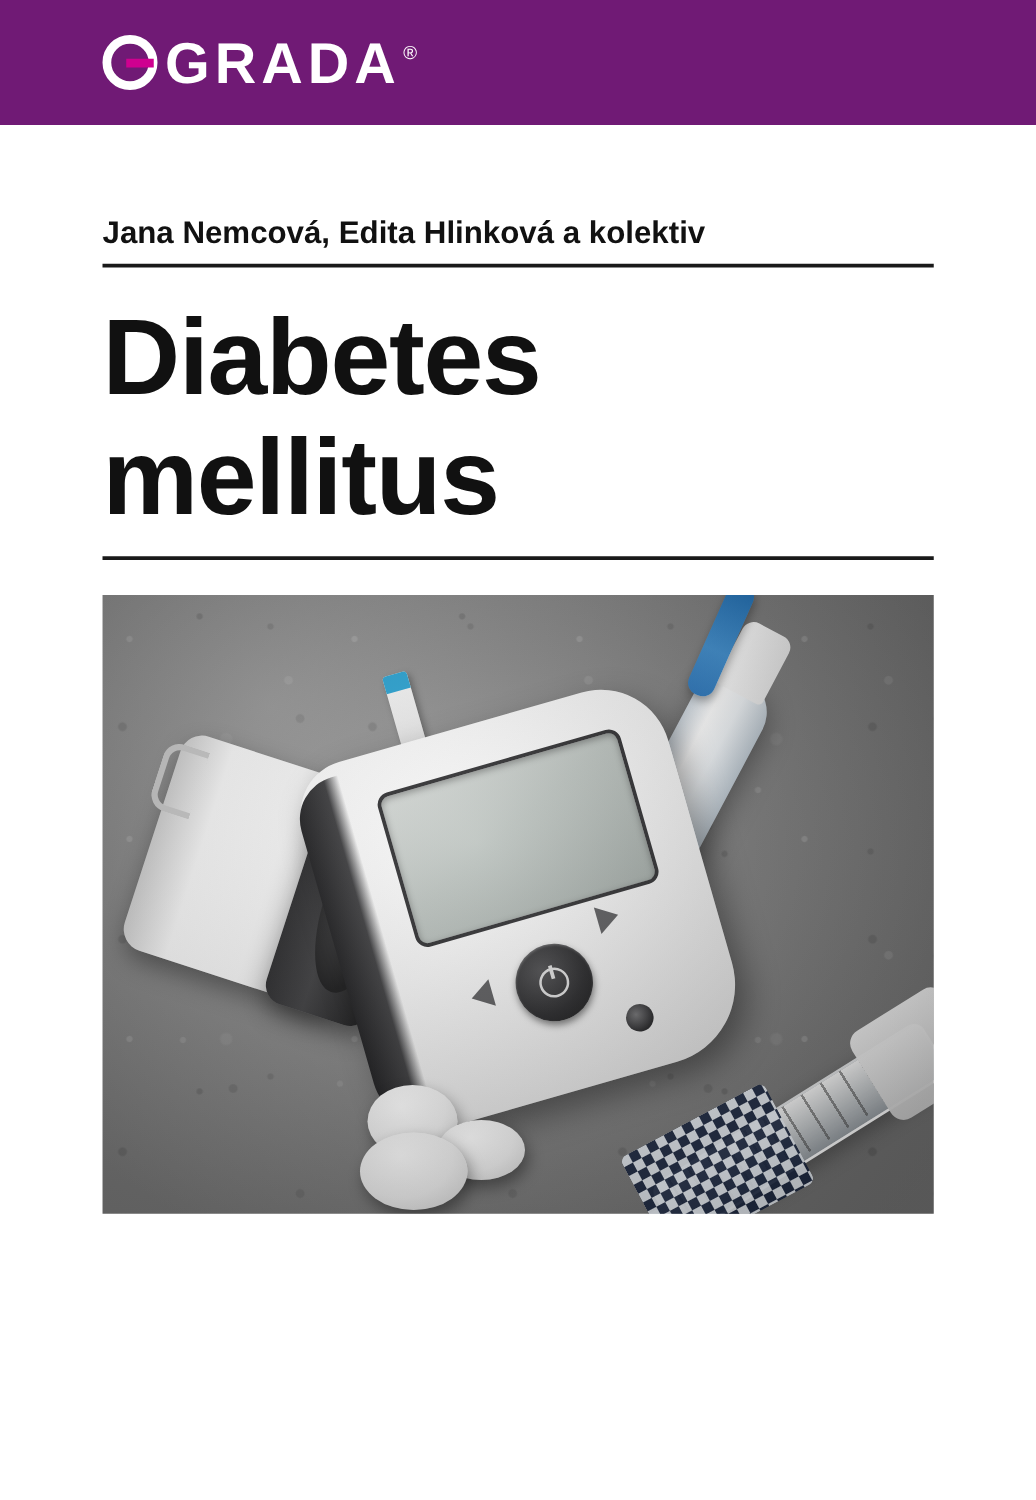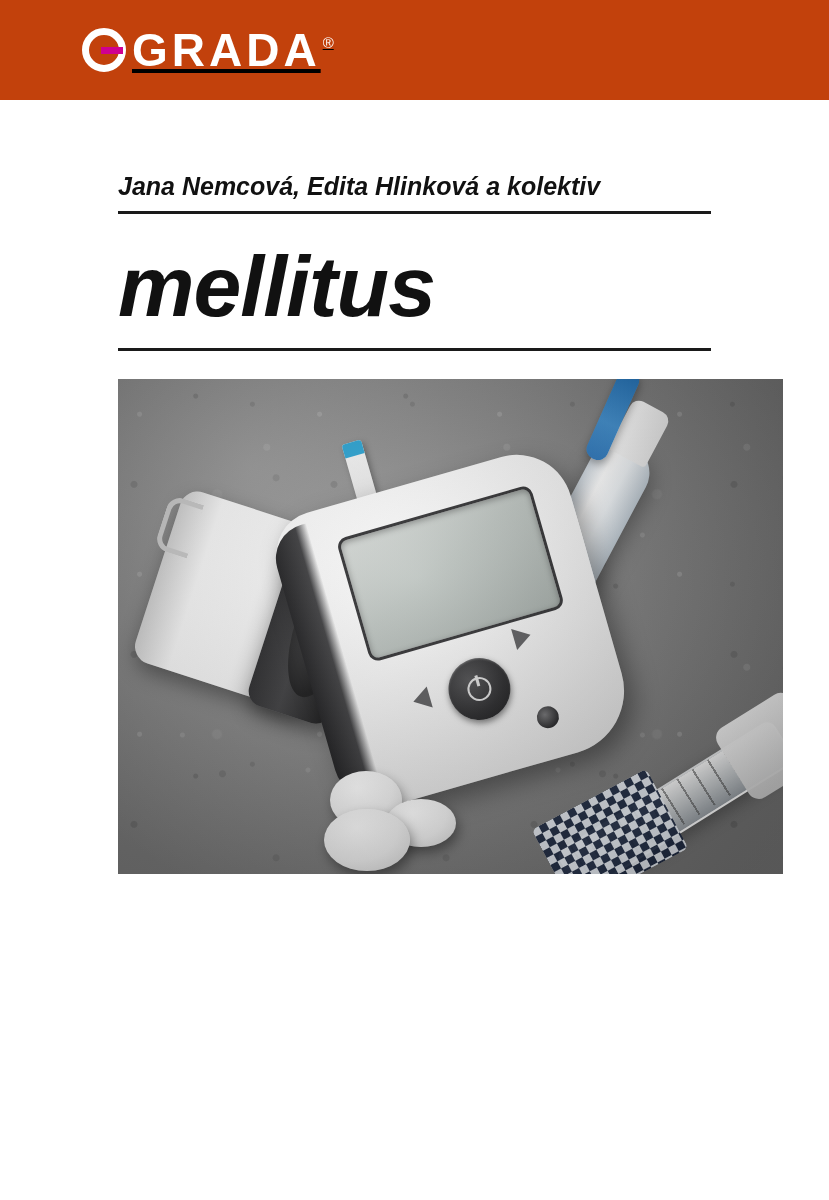--- a/index.html
+++ b/index.html
@@ -12,25 +12,24 @@
     height: 1200px;
     font-family: "Liberation Sans", sans-serif;
     overflow: hidden;
     position: relative;
   }
 
   
   .publisher-band {
     width: 100%;
     height: 100px;
-    background: #c2410c;
+    background: #701a75;
     position: relative;
     display: flex;
     align-items: center;
-    text-decoration: underline;
   }
   .logo {
     margin-left: 82px;
     display: flex;
     align-items: center;
     color: #ffffff;
   }
   .logo-mark {
     width: 44px;
     height: 44px;
@@ -62,24 +61,23 @@
     vertical-align: top;
     line-height: 1;
     margin-left: 2px;
     margin-top: 2px;
     align-self: flex-start;
     padding-top: 6px;
   }
 
   
   .cover {
-    padding: 0 118px;
+    padding: 0 82px;
     box-sizing: border-box;
     width: 100%;
-    font-style: italic;
   }
 
   .authors {
     margin-top: 72px;
     font-size: 25px;
     font-weight: bold;
     color: #111111;
     letter-spacing: 0px;
   }
   .rule {
@@ -429,20 +427,21 @@
     <span class="logo-reg">®</span>
   </div>
 </div>
 
 <div class="cover">
 
   <div class="authors">Jana Nemcová, Edita Hlinková a kolektiv</div>
   <hr class="rule">
 
   <div class="title">
+    <span class="title-line">Diabetes</span>
     <span class="title-line">mellitus</span>
   </div>
 
   <hr class="rule-sub">
 
   <div class="photo">
     <div class="speckle"></div>
 
     <div class="vial">
       <div class="body"></div>

